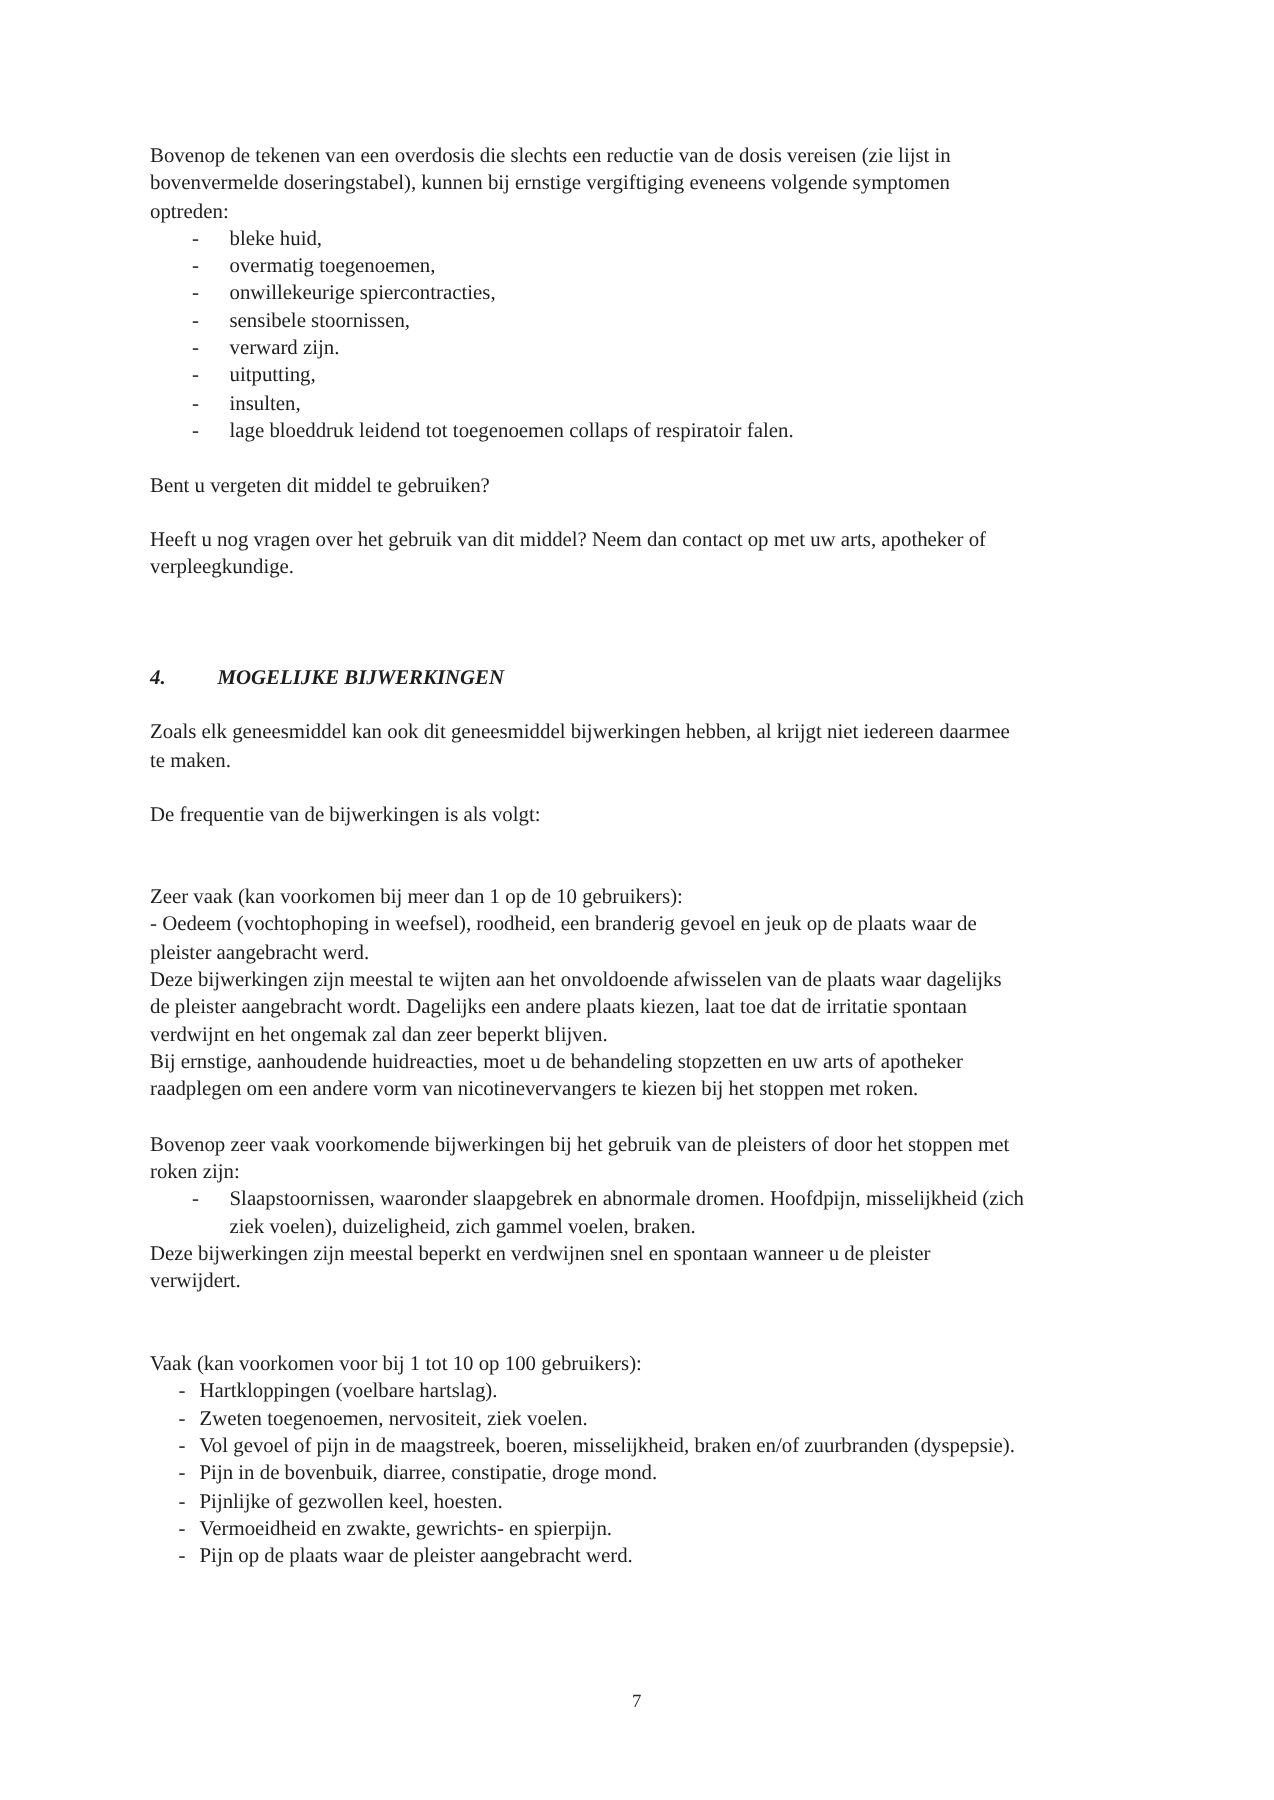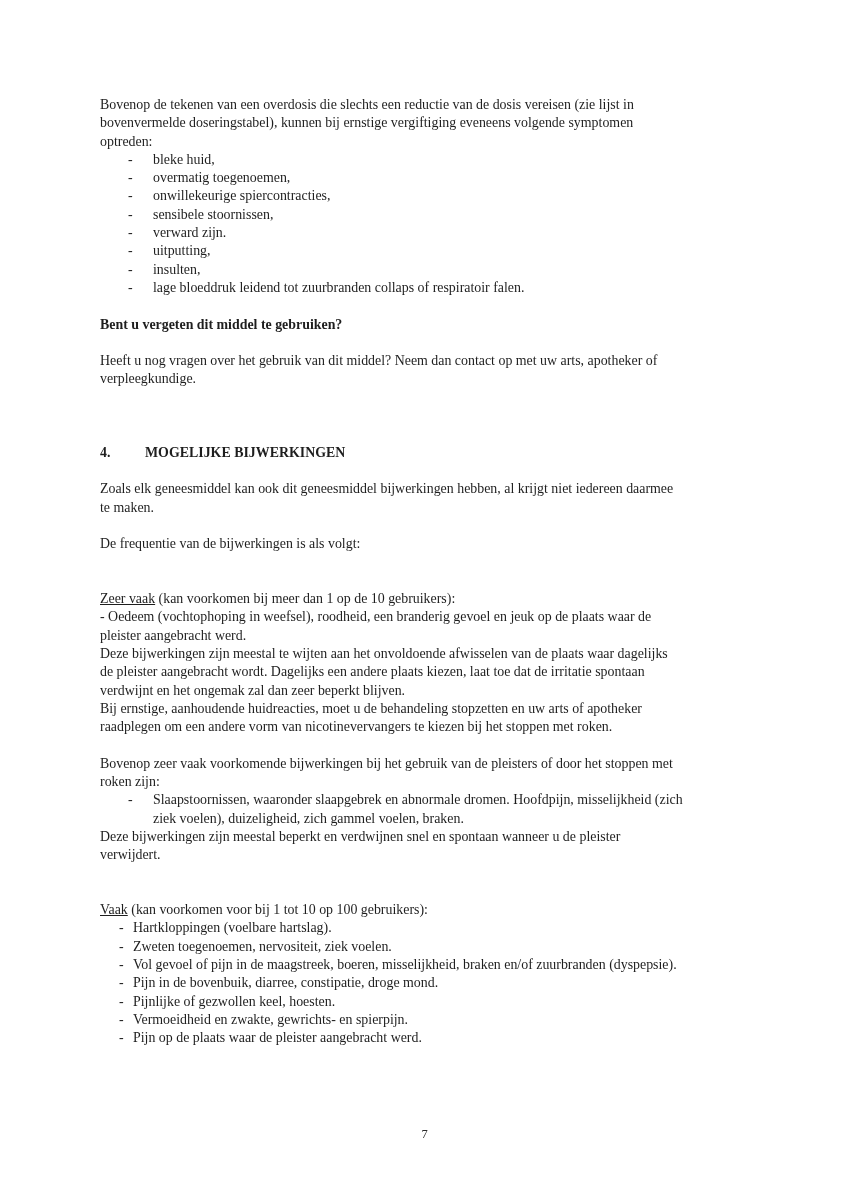--- a/index.html
+++ b/index.html
@@ -21,42 +21,42 @@
     top: 96px;
     left: 100px;
     width: 730px;
     font-size: 13.9px;
     line-height: 18.3px;
   }
   .content p {
     margin: 0;
     white-space: pre-line;
   }
-  .bold { font-weight: bold; }
-  .u { text-decoration: underline; }
+  .bold { font-weight: normal; }
+  .u { }
   ul.dash-list {
     list-style: none;
     margin: 0;
     padding: 0;
   }
   ul.dash-list li {
     display: flex;
     align-items: flex-start;
   }
   .indent-wide li { padding-left: 28px; }
   .indent-wide .dash { flex: 0 0 25px; }
   .indent-narrow li { padding-left: 19px; }
   .indent-narrow .dash { flex: 0 0 14px; }
   .li-text {
     flex: 1;
     white-space: pre-line;
   }
   .spacer { height: 18.3px; }
   .spacer.double { height: 36.6px; }
-  .section-heading { font-weight: bold; }
+  .section-heading { font-weight: bold; font-style: italic; }
   .sec-num { display: inline-block; width: 45px; }
   .page-number {
     position: absolute;
     top: 1127px;
     left: 0;
     width: 100%;
     text-align: center;
     font-size: 12.5px;
     color: #2a2a2a;
   }
@@ -99,21 +99,21 @@
       <li>
         <span class="dash">-</span>
           <span class="li-text">uitputting,</span>
       </li>
       <li>
         <span class="dash">-</span>
           <span class="li-text">insulten,</span>
       </li>
       <li>
         <span class="dash">-</span>
-          <span class="li-text">lage bloeddruk leidend tot zuurbranden collaps of respiratoir falen.</span>
+          <span class="li-text">lage bloeddruk leidend tot toegenoemen collaps of respiratoir falen.</span>
       </li>
     </ul>
 
     <div class="spacer"></div>
 
     <p class="bold">Bent u vergeten dit middel te gebruiken?</p>
 
     <div class="spacer"></div>
 
     <p>Heeft u nog vragen over het gebruik van dit middel? Neem dan contact op met uw arts, apotheker of

